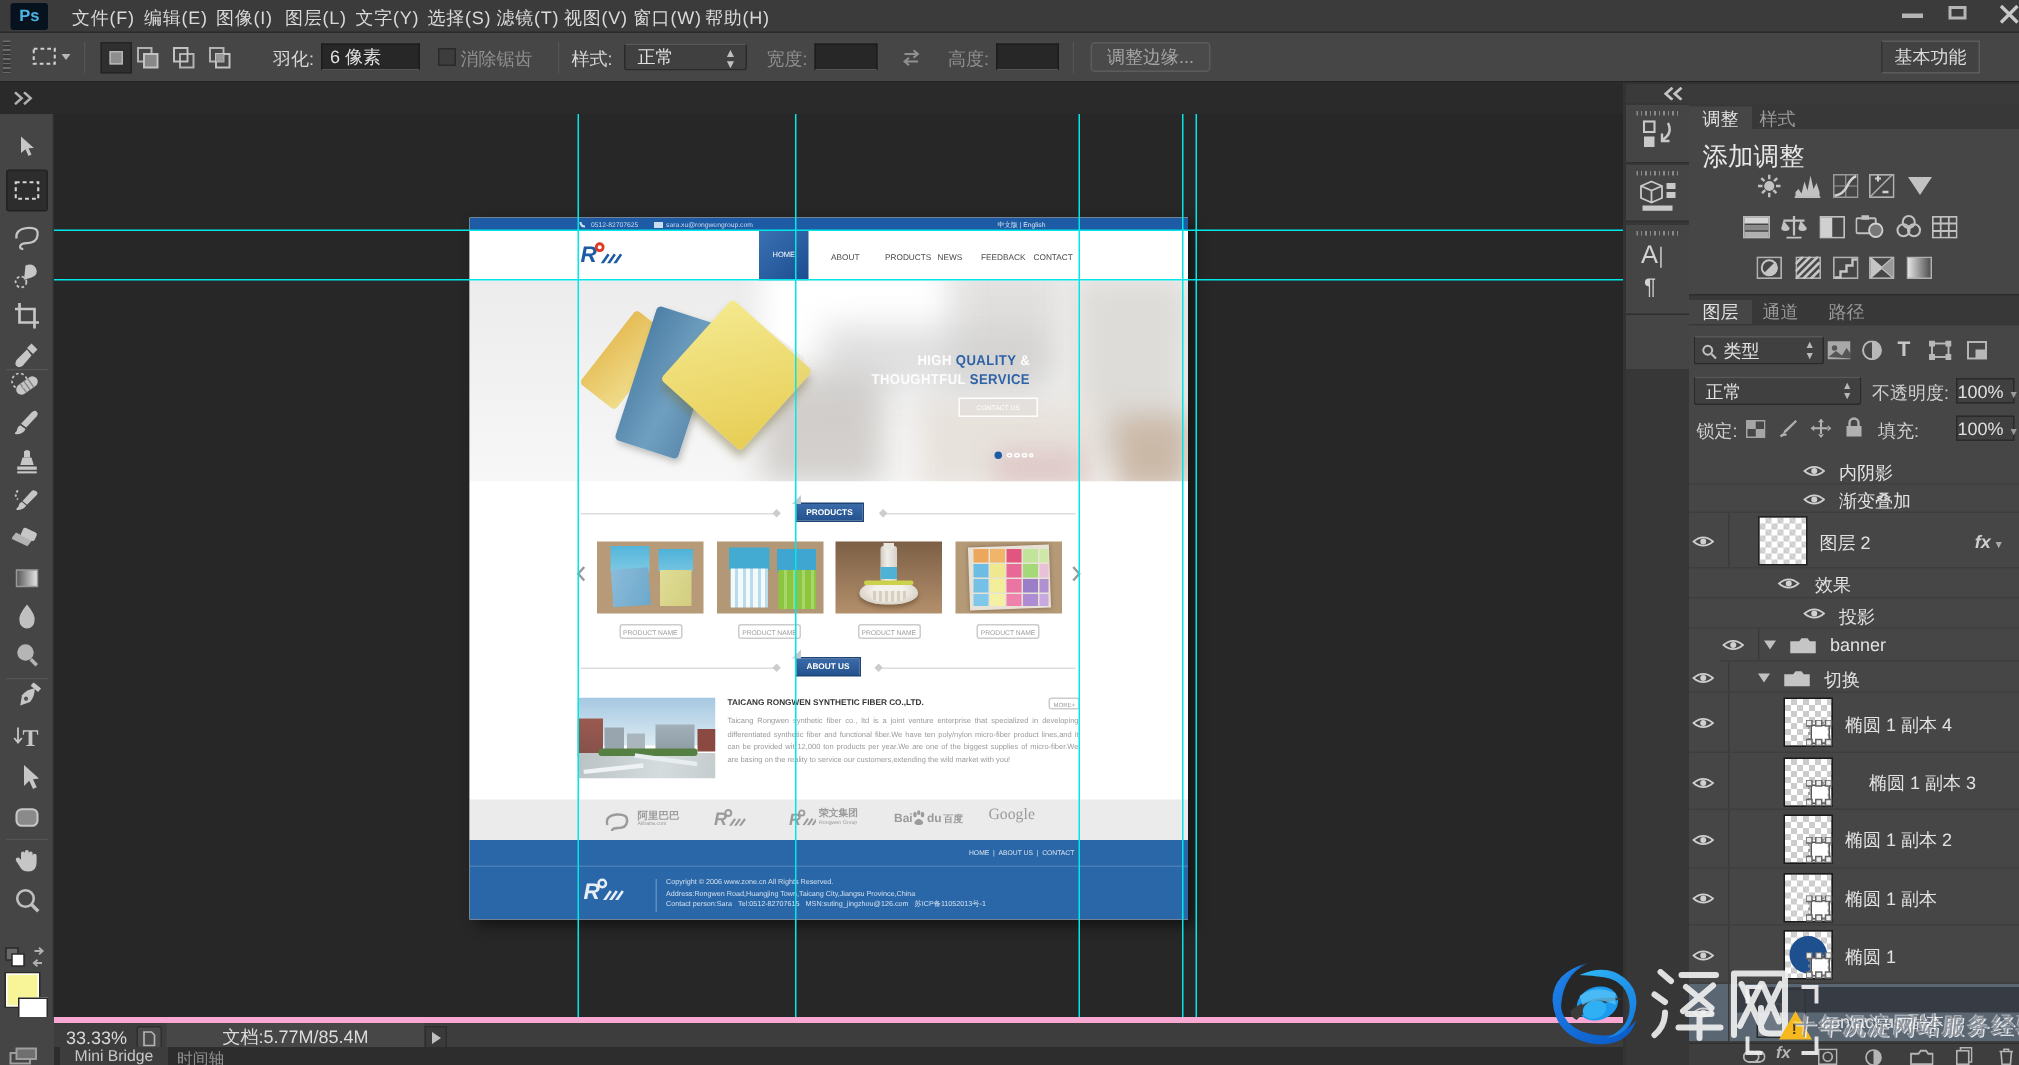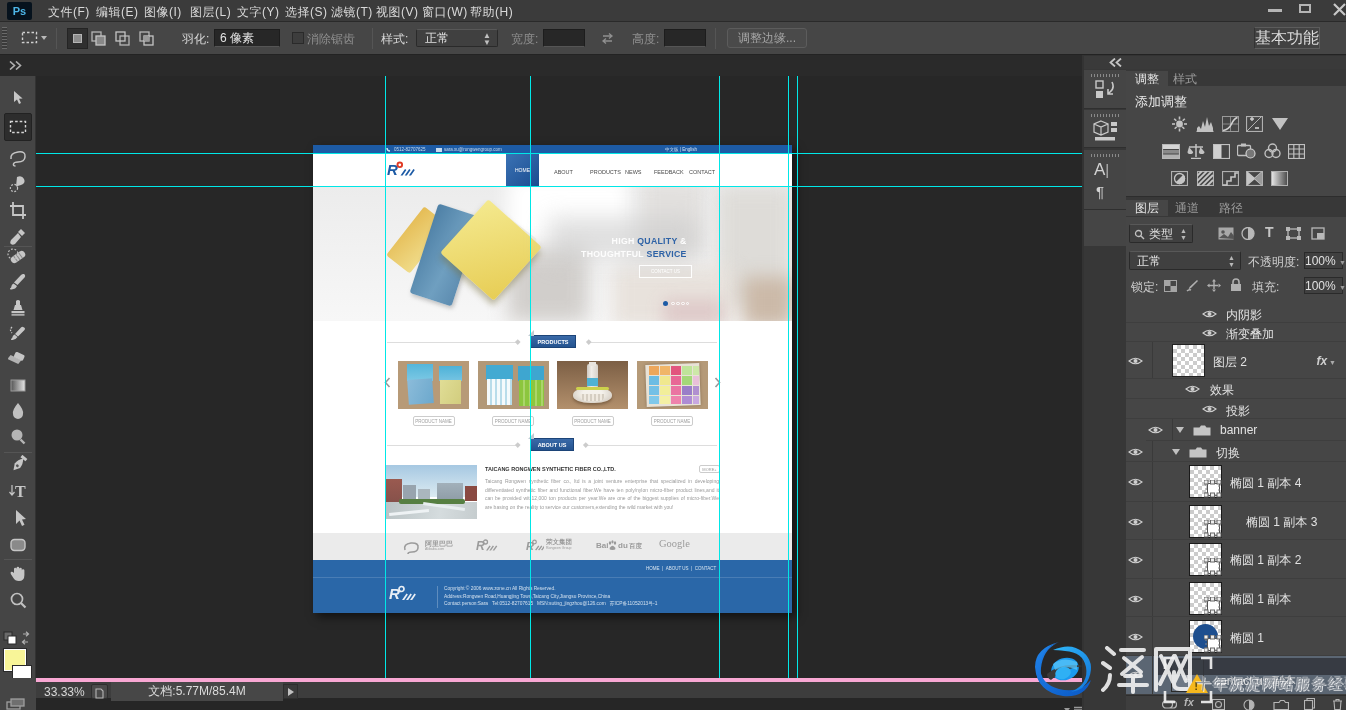--- a/index.html
+++ b/index.html
@@ -107,21 +107,21 @@
       <span style="position:absolute;right:6px;top:2px;color:#c0c0c0;font-size:8px;line-height:7px;">▲<br>▼</span></div>
     <span class="olabel" style="left:511px;">宽度:</span>
     <div class="oinput" style="left:543px;width:42px;"></div>
     <svg style="position:absolute;left:599px;top:11px;" width="17" height="11">
         <path d="M4 3 h9 m-3 -2.5 l3 2.5 l-3 2.5 M13 8 h-9 m3 -2.5 l-3 2.5 l3 2.5" stroke="#909090" stroke-width="1.3" fill="none"></path>
       </svg>
     <span class="olabel" style="left:632px;">高度:</span>
     <div class="oinput" style="left:664px;width:42px;"></div>
     <div class="odivider" style="left:715px;"></div>
     <div style="position:absolute;left:727px;top:6px;width:80px;height:20px;border:1px solid #5c5c5c;border-radius:3px;background:#4a4a4a;color:#a5a5a5;font-size:12px;text-align:center;line-height:18px;">调整边缘...</div>
-    <div style="position:absolute;left:1254px;top:5px;width:66px;height:22px;border:1px solid #5c5c5c;border-left:1px solid #333;background:#424242;color:#dcdcdc;font-size:16px;text-align:center;line-height:20px;">基本功能</div>
+    <div style="position:absolute;left:1254px;top:5px;width:66px;height:22px;border:1px solid #5c5c5c;border-left:1px solid #333;background:#424242;color:#dcdcdc;font-size:12px;text-align:center;line-height:20px;">基本功能</div>
   </div>
   <div class="abs" id="tabstrip">
     <svg style="position:absolute;left:8px;top:6px;" width="14" height="9">
         <path d="M2 0.5 L6.5 4.5 L2 8.5 M8 0.5 L12.5 4.5 L8 8.5" stroke="#b0b0b0" stroke-width="1.6" fill="none"></path>
       </svg>
   </div>
   <div class="abs" id="toolbar">
     <div class="tool" style="top:13px;"><svg width="20" height="20">
           <path d="M6 2 L6 13 L9 10.5 L11 15 L13 14 L11 9.8 L14.6 9.6 Z" fill="#c6c6c6"></path>
         </svg></div>
@@ -425,20 +425,24 @@
         </svg></div>
     <div style="position:absolute;left:75px;top:0px;width:172px;height:19px;background:#474747;color:#dcdcdc;font-size:12px;text-align:center;line-height:19px;">文档:5.77M/85.4M</div>
     <div style="position:absolute;left:247px;top:2px;width:15px;height:15px;background:#3a3a3a;border:1px solid #2e2e2e;">
         <div style="width:0;height:0;border-top:4px solid transparent;border-bottom:4px solid transparent;border-left:6px solid #c0c0c0;margin:3px 0 0 4px;"></div>
       </div>
     <svg style="position:absolute;left:1026px;top:24px;" width="26" height="8">
         <path d="M2 2 l3 4 l3 -4 Z" fill="#9a9a9a"></path>
         <path d="M12 1.5 h12 M12 4 h12 M12 6.5 h12" stroke="#9a9a9a" stroke-width="1.3"></path>
       </svg>
   </div>
+  <div class="abs" id="bottomtabs">
+    <div style="position:absolute;left:4px;top:0;width:72px;height:12px;background:#3d3d3d;color:#c8c8c8;font-size:10.5px;text-align:center;line-height:13px;">Mini Bridge</div>
+    <span style="position:absolute;left:82px;top:1px;color:#8f8f8f;font-size:10.5px;">时间轴</span>
+  </div>
   <div class="abs" id="rightpanels">
     <div id="panelheadstrip">
       <svg style="position:absolute;left:24px;top:2px;" width="16" height="9">
           <path d="M7 0.5 L2.5 4.5 L7 8.5 M13 0.5 L8.5 4.5 L13 8.5" stroke="#c5c5c5" stroke-width="1.8" fill="none"></path>
         </svg>
     </div>
     <div id="icondock">
       <div class="dockbtn" style="top:1px;height:39px;">
         <div style="position:absolute;left:7px;top:4px;width:28px;height:3px;background:repeating-linear-gradient(to right,#8a8a8a 0,#8a8a8a 1px,transparent 1px,transparent 3px);"></div>
         <svg style="position:absolute;left:11px;top:10px;" width="20" height="22">
@@ -461,21 +465,21 @@
         <div style="position:absolute;left:10px;top:10px;color:#d2d2d2;font-size:17px;">A<span style="font-size:15px;color:#b5b5b5;">|</span></div>
         <div style="position:absolute;left:12px;top:33px;color:#d2d2d2;font-size:15px;">¶</div>
       </div>
       <div style="position:absolute;left:0;top:141px;width:42px;height:36px;background:#454545;"></div>
     </div>
     <div id="panelmain">
 
       <div style="position:absolute;left:0;top:0;width:220px;height:17px;background:#383838;"></div>
       <div class="ptab" style="left:0;background:#464646;color:#e2e2e2;top:2px;">调整</div>
       <div class="ptab" style="left:38px;color:#9a9a9a;top:2px;">样式</div>
-      <div style="position:absolute;left:9px;top:24px;color:#e8e8e8;font-size:13px;">添加调整</div>
+      <div style="position:absolute;left:9px;top:24px;color:#e8e8e8;font-size:17px;">添加调整</div>
       <div id="adjicons">
         <svg style="position:absolute;left:45px;top:47px;" width="17" height="16">
             <circle cx="8.5" cy="8" r="3.4" fill="#c2c2c2"></circle>
             <g stroke="#c2c2c2" stroke-width="1.6">
               <path d="M8.5 0.5 v3"></path>
               <path d="M8.5 12.5 v3"></path>
               <path d="M1 8 h3"></path>
               <path d="M13 8 h3"></path>
               <path d="M3.2 2.7 l2.1 2.1"></path>
               <path d="M11.2 10.7 l2.1 2.1"></path>
@@ -559,21 +563,21 @@
             </defs>
             <rect x="0.5" y="0.5" width="16" height="14" fill="url(#gm)" stroke="#b0b0b0" stroke-width="1"></rect>
           </svg>
       </div>
 
       <div style="position:absolute;left:0;top:127px;width:220px;height:21px;background:#383838;border-top:1px solid #2d2d2d;"></div>
       <div class="ptab" style="left:0;top:131px;background:#464646;color:#e2e2e2;">图层</div>
       <div class="ptab" style="left:40px;top:131px;color:#9a9a9a;">通道</div>
       <div class="ptab" style="left:84px;top:131px;color:#9a9a9a;">路径</div>
 
-      <div class="combo" style="left:3px;top:155px;width:64px;height:19px;">
+      <div class="combo" style="left:3px;top:155px;width:87px;height:19px;">
         <svg style="position:absolute;left:4px;top:4px;" width="11" height="11">
             <circle cx="4.5" cy="4.5" r="3" fill="none" stroke="#c0c0c0" stroke-width="1.3"></circle>
             <path d="M7 7 l3 3" stroke="#c0c0c0" stroke-width="1.4"></path>
           </svg>
         <span style="position:absolute;left:19px;top:1px;">类型</span>
         <span style="position:absolute;right:5px;top:2px;color:#b8b8b8;font-size:7px;line-height:7px;">▲<br>▼</span>
       </div>
       <svg style="position:absolute;left:92px;top:158px;" width="16" height="13">
           <rect x="0.5" y="0.5" width="15" height="12" fill="#a8a8a8"></rect>
           <circle cx="5" cy="5" r="1.8" fill="#555"></circle>

